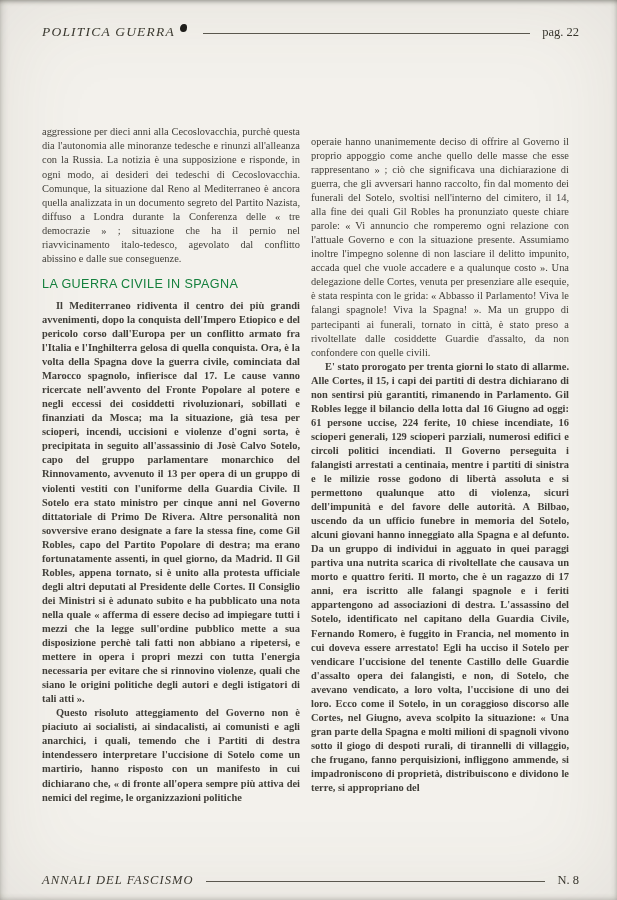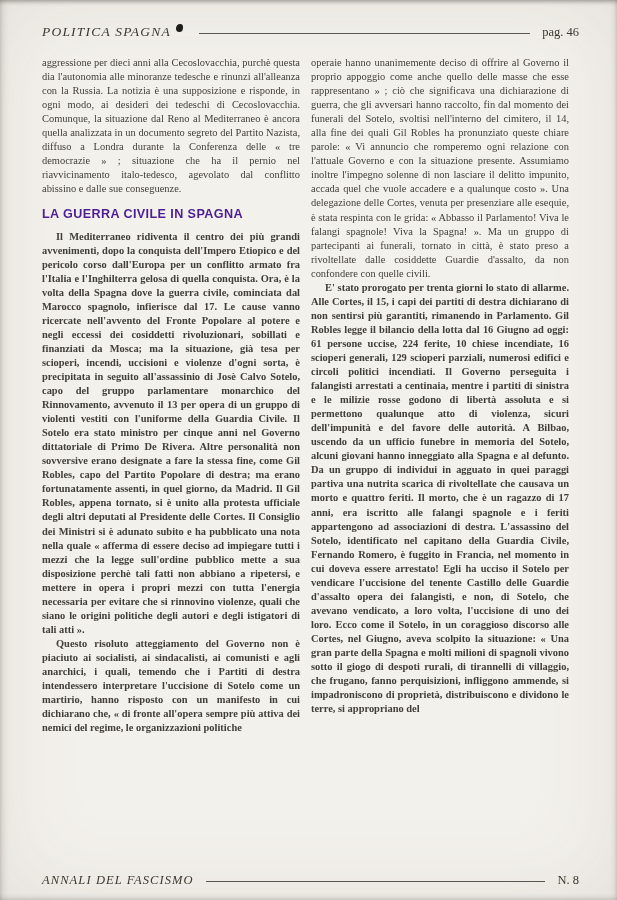--- a/index.html
+++ b/index.html
@@ -56,37 +56,38 @@
     color: #3a382f;
     white-space: nowrap;
   }
   
   .columns {
     display: flex;
     gap: 11px;
     margin-top: 12px;
     height: 818px;
     overflow: hidden;
+    align-items: center;
   }
   .col {
     width: 258px;
     font-size: 10.45px;
     line-height: 14.05px;
     text-align: justify;
     color: #403e38;
   }
   .col p { margin: 0; }
   .col p.indent { text-indent: 14px; font-weight: bold; }
   .section-heading {
     margin: 11px 0 8px 0;
     font-family: "Liberation Sans", sans-serif;
-    font-weight: 700;
+    font-weight: 400;
     font-size: 12.6px;
     letter-spacing: .4px;
-    color: #4c1d95;
+    color: #15803d;
   }
   
   .page-footer {
     position: absolute;
     left: 0; right: 0; bottom: 2px;
     display: flex;
     align-items: center;
     text-align: right;
   }
   .footer-title {
@@ -109,24 +110,24 @@
     white-space: nowrap;
   }
 </style>
 </head>
 <body>
 
 <div class="scan">
   <div class="page">
 
     <header class="page-header">
-      <span class="journal-title">POLITICA SPAGNA</span>
+      <span class="journal-title">POLITICA GUERRA</span>
       <span class="ink-spot"></span>
       <span class="header-rule"></span>
-      <span class="page-number">pag. 46</span>
+      <span class="page-number">pag. 22</span>
     </header>
 
     <main class="columns">
       <div class="col">
         <p>aggressione per dieci anni alla Cecoslovacchia, purchè questa dia l'autonomia alle minoranze tedesche e rinunzi all'alleanza con la Russia. La notizia è una supposizione e risponde, in ogni modo, ai desideri dei tedeschi di Cecoslovacchia. Comunque, la situazione dal Reno al Mediterraneo è ancora quella analizzata in un documento segreto del Partito Nazista, diffuso a Londra durante la Conferenza delle « tre democrazie » ; situazione che ha il pernio nel riavvicinamento italo-tedesco, agevolato dal conflitto abissino e dalle sue conseguenze.</p>
         <h2 class="section-heading">LA GUERRA CIVILE IN SPAGNA</h2>
         <p class="indent">Il Mediterraneo ridiventa il centro dei più grandi avvenimenti, dopo la conquista dell'Impero Etiopico e del pericolo corso dall'Europa per un conflitto armato fra l'Italia e l'Inghilterra gelosa di quella conquista. Ora, è la volta della Spagna dove la guerra civile, cominciata dal Marocco spagnolo, infierisce dal 17. Le cause vanno ricercate nell'avvento del Fronte Popolare al potere e negli eccessi dei cosiddetti rivoluzionari, sobillati e finanziati da Mosca; ma la situazione, già tesa per scioperi, incendi, uccisioni e violenze d'ogni sorta, è precipitata in seguito all'assassinio di Josè Calvo Sotelo, capo del gruppo parlamentare monarchico del Rinnovamento, avvenuto il 13 per opera di un gruppo di violenti vestiti con l'uniforme della Guardia Civile. Il Sotelo era stato ministro per cinque anni nel Governo dittatoriale di Primo De Rivera. Altre personalità non sovversive erano designate a fare la stessa fine, come Gil Robles, capo del Partito Popolare di destra; ma erano fortunatamente assenti, in quel giorno, da Madrid. Il Gil Robles, appena tornato, si è unito alla protesta ufficiale degli altri deputati al Presidente delle Cortes. Il Consiglio dei Ministri si è adunato subito e ha pubblicato una nota nella quale « afferma di essere deciso ad impiegare tutti i mezzi che la legge sull'ordine pubblico mette a sua disposizione perchè tali fatti non abbiano a ripetersi, e mettere in opera i propri mezzi con tutta l'energia necessaria per evitare che si rinnovino violenze, quali che siano le origini politiche degli autori e degli istigatori di tali atti ».</p>
         <p class="indent">Questo risoluto atteggiamento del Governo non è piaciuto ai socialisti, ai sindacalisti, ai comunisti e agli anarchici, i quali, temendo che i Partiti di destra intendessero interpretare l'uccisione di Sotelo come un martirio, hanno risposto con un manifesto in cui dichiarano che, « di fronte all'opera sempre più attiva dei nemici del regime, le organizzazioni politiche</p>
       </div>
       <div class="col">

